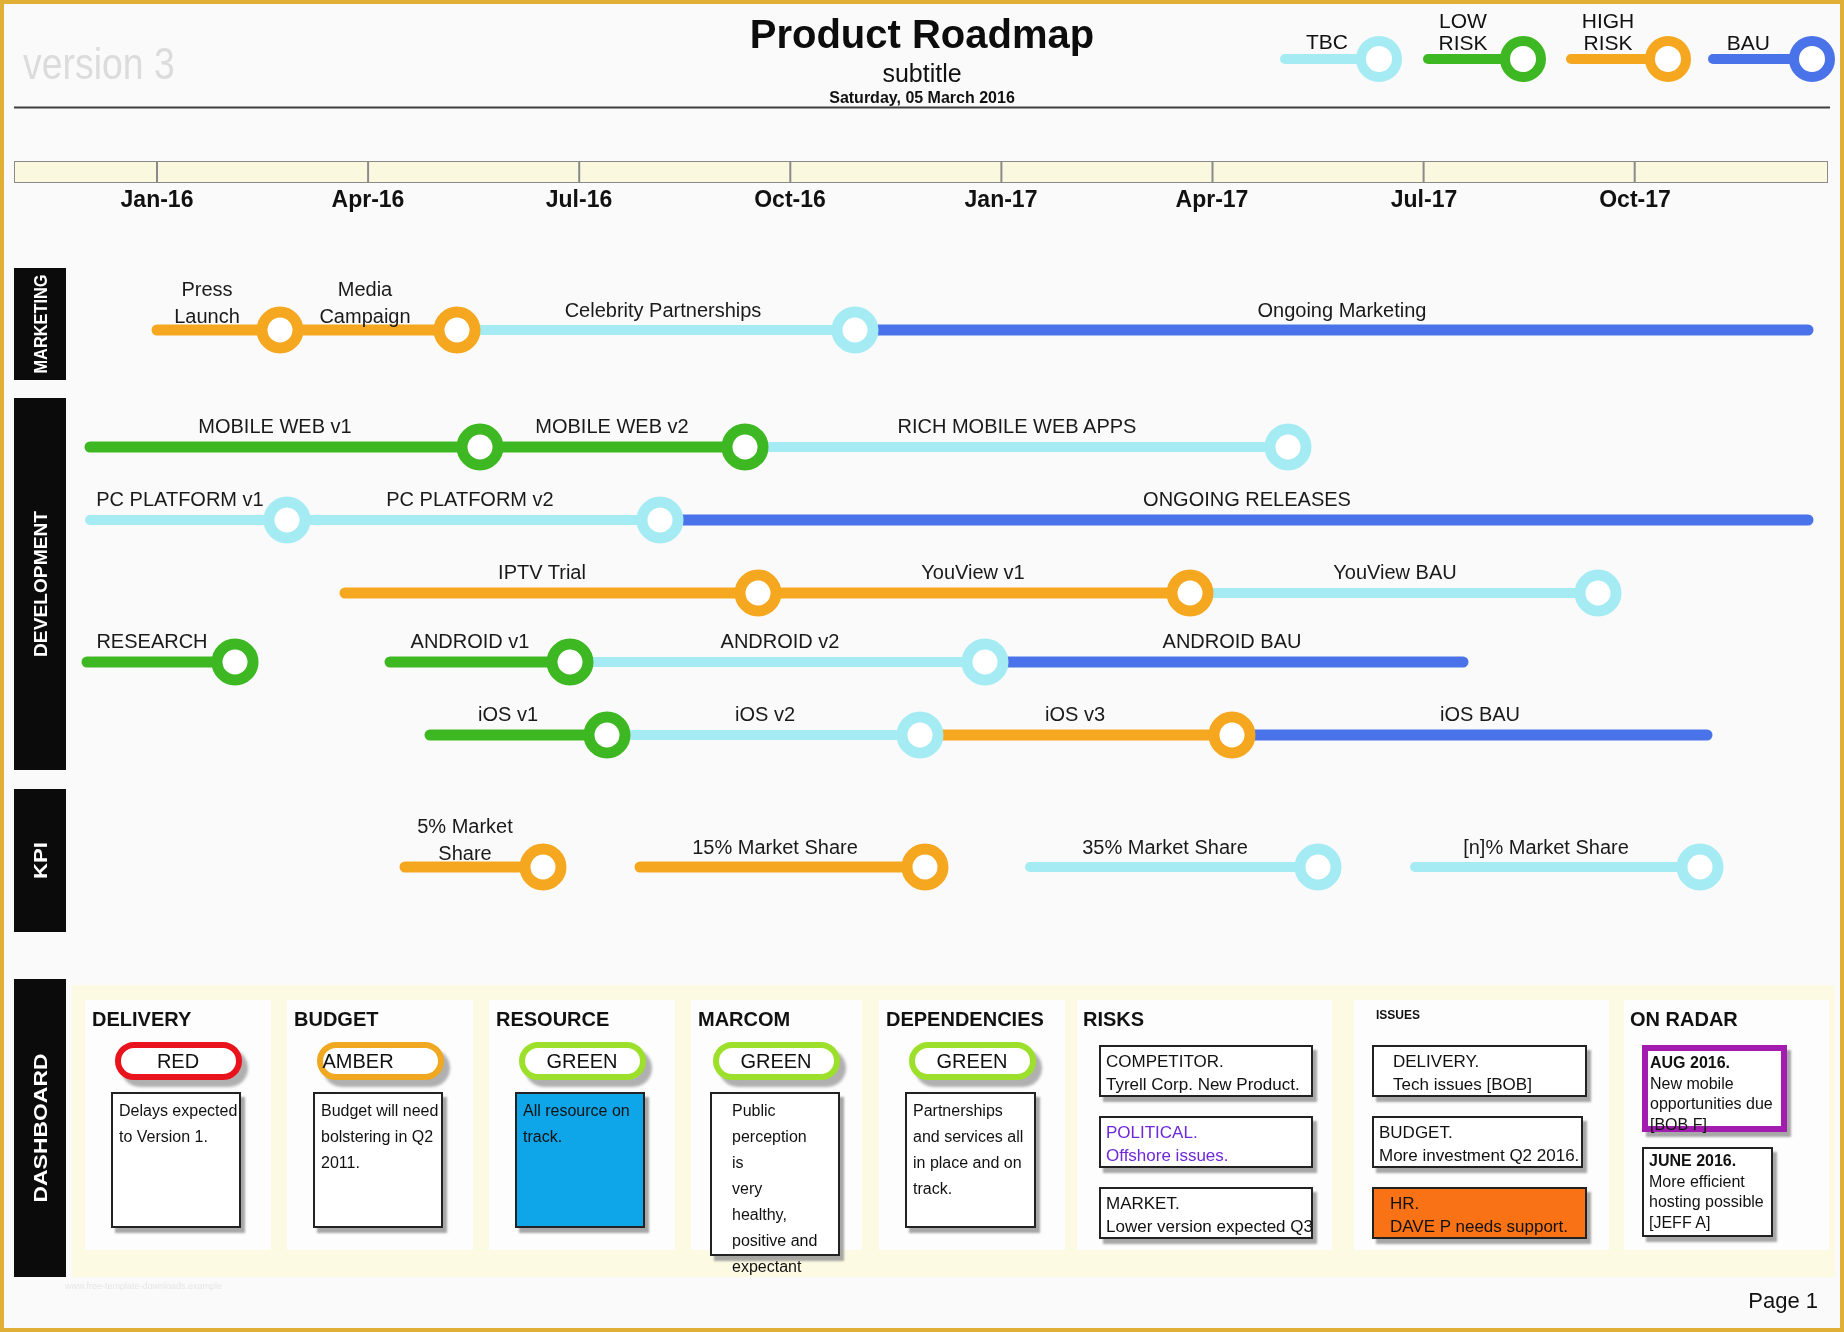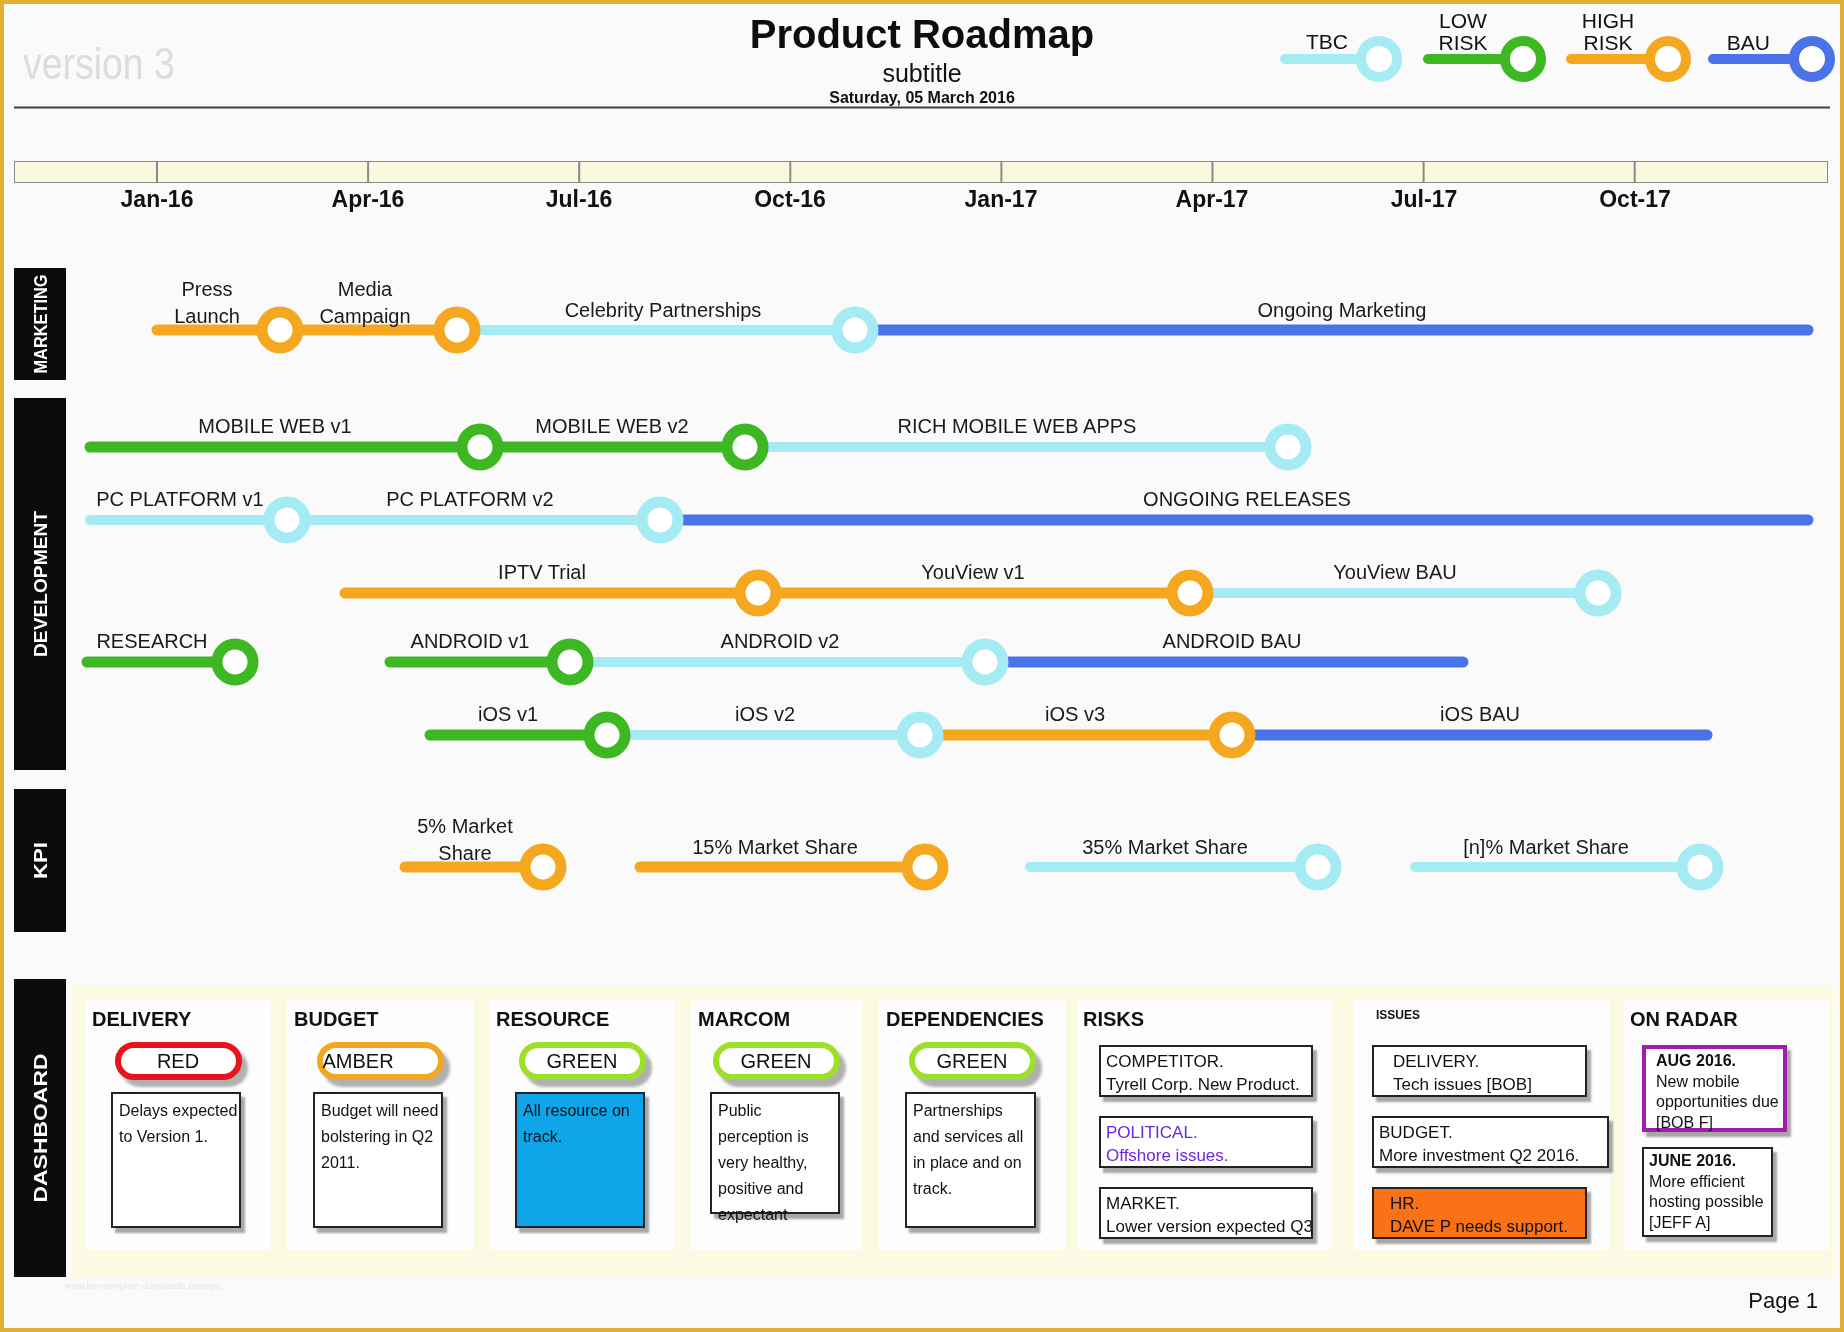--- a/index.html
+++ b/index.html
@@ -144,29 +144,29 @@
 <div style="position:absolute;left:114.5px;top:1042px;width:115px;height:26px;border:6px solid #e8131d;border-radius:19px;background:#fff;box-shadow:6px 7px 3px rgba(150,150,150,0.75);text-align:center;font-size:20px;line-height:26px;color:#111;">RED</div>
 <div style="position:absolute;left:111px;top:1092px;width:130px;height:136px;border:2px solid #222;background:#fff;box-shadow:4px 5px 2px rgba(145,145,145,0.8);box-sizing:border-box;padding:4px 6px;font-size:16px;line-height:26px;color:#111;"><span style="white-space:nowrap">Delays expected</span><br>to Version 1.</div>
 <div style="position:absolute;left:294px;top:1008px;font-size:20px;font-weight:bold;color:#111;">BUDGET</div>
 <div style="position:absolute;left:316.5px;top:1042px;width:115px;height:26px;border:6px solid #efa820;border-radius:19px;background:#fff;box-shadow:6px 7px 3px rgba(150,150,150,0.75);text-align:left;font-size:20px;line-height:26px;color:#111;">AMBER</div>
 <div style="position:absolute;left:313px;top:1092px;width:130px;height:136px;border:2px solid #222;background:#fff;box-shadow:4px 5px 2px rgba(145,145,145,0.8);box-sizing:border-box;padding:4px 6px;font-size:16px;line-height:26px;color:#111;"><span style="white-space:nowrap">Budget will need</span><br><span style="white-space:nowrap">bolstering in Q2</span><br>2011.</div>
 <div style="position:absolute;left:496px;top:1008px;font-size:20px;font-weight:bold;color:#111;">RESOURCE</div>
 <div style="position:absolute;left:518.5px;top:1042px;width:115px;height:26px;border:6px solid #9de02b;border-radius:19px;background:#fff;box-shadow:6px 7px 3px rgba(150,150,150,0.75);text-align:center;font-size:20px;line-height:26px;color:#111;">GREEN</div>
 <div style="position:absolute;left:515px;top:1092px;width:130px;height:136px;border:2px solid #222;background:#0ea5e9;box-shadow:4px 5px 2px rgba(145,145,145,0.8);box-sizing:border-box;padding:4px 6px;font-size:16px;line-height:26px;color:#111;"><span style="white-space:nowrap">All resource on</span><br>track.</div>
 <div style="position:absolute;left:698px;top:1008px;font-size:20px;font-weight:bold;color:#111;">MARCOM</div>
 <div style="position:absolute;left:712.5px;top:1042px;width:115px;height:26px;border:6px solid #9de02b;border-radius:19px;background:#fff;box-shadow:6px 7px 3px rgba(150,150,150,0.75);text-align:center;font-size:20px;line-height:26px;color:#111;">GREEN</div>
-<div style="position:absolute;left:710px;top:1092px;width:130px;height:122px;border:2px solid #222;background:#fff;box-shadow:4px 5px 2px rgba(145,145,145,0.8);box-sizing:border-box;padding:4px 6px;font-size:16px;line-height:26px;color:#111;">Public<br>perception is<br>very healthy,<br>positive and<br>expectant</div>
+<div style="position:absolute;left:710px;top:1092px;width:130px;height:164px;border:2px solid #222;background:#fff;box-shadow:4px 5px 2px rgba(145,145,145,0.8);box-sizing:border-box;padding:4px 20px;font-size:16px;line-height:26px;color:#111;">Public<br>perception is<br>very healthy,<br>positive and<br>expectant</div>
 <div style="position:absolute;left:886px;top:1008px;font-size:20px;font-weight:bold;color:#111;">DEPENDENCIES</div>
 <div style="position:absolute;left:908.5px;top:1042px;width:115px;height:26px;border:6px solid #9de02b;border-radius:19px;background:#fff;box-shadow:6px 7px 3px rgba(150,150,150,0.75);text-align:center;font-size:20px;line-height:26px;color:#111;">GREEN</div>
 <div style="position:absolute;left:905px;top:1092px;width:131px;height:136px;border:2px solid #222;background:#fff;box-shadow:4px 5px 2px rgba(145,145,145,0.8);box-sizing:border-box;padding:4px 6px;font-size:16px;line-height:26px;color:#111;">Partnerships<br><span style="white-space:nowrap">and services all</span><br><span style="white-space:nowrap">in place and on</span><br>track.</div>
 <div style="position:absolute;left:1083px;top:1008px;font-size:20px;font-weight:bold;color:#111;">RISKS</div>
 <div style="position:absolute;left:1099px;top:1045px;width:214px;height:52px;border:2px solid #222;background:#fff;box-shadow:4px 5px 2px rgba(145,145,145,0.8);box-sizing:border-box;padding:3px 5px;font-size:17px;line-height:23px;color:#111;">COMPETITOR.<br><span style="white-space:nowrap">Tyrell Corp. New Product.</span></div>
 <div style="position:absolute;left:1099px;top:1116px;width:214px;height:52px;border:2px solid #222;background:#fff;box-shadow:4px 5px 2px rgba(145,145,145,0.8);box-sizing:border-box;padding:3px 5px;font-size:17px;line-height:23px;color:#6d28d9;">POLITICAL.<br>Offshore issues.</div>
 <div style="position:absolute;left:1099px;top:1187px;width:214px;height:52px;border:2px solid #222;background:#fff;box-shadow:4px 5px 2px rgba(145,145,145,0.8);box-sizing:border-box;padding:3px 5px;font-size:17px;line-height:23px;color:#111;">MARKET.<br><span style="white-space:nowrap">Lower version expected Q3</span></div>
 <div style="position:absolute;left:1360px;top:1008px;font-size:12px;font-weight:bold;color:#111;margin-left:16px;">ISSUES</div>
 <div style="position:absolute;left:1372px;top:1045px;width:215px;height:52px;border:2px solid #222;background:#fff;box-shadow:4px 5px 2px rgba(145,145,145,0.8);box-sizing:border-box;padding:3px 19px;font-size:17px;line-height:23px;color:#111;">DELIVERY.<br>Tech issues [BOB]</div>
-<div style="position:absolute;left:1372px;top:1116px;width:237px;height:52px;border:2px solid #222;background:#fff;box-shadow:4px 5px 2px rgba(145,145,145,0.8);box-sizing:border-box;padding:3px 5px;font-size:17px;line-height:23px;color:#111;">BUDGET.<br><span style="white-space:nowrap">More investment Q2 2016.</span></div>
+<div style="position:absolute;left:1372px;top:1116px;width:211px;height:52px;border:2px solid #222;background:#fff;box-shadow:4px 5px 2px rgba(145,145,145,0.8);box-sizing:border-box;padding:3px 5px;font-size:17px;line-height:23px;color:#111;">BUDGET.<br><span style="white-space:nowrap">More investment Q2 2016.</span></div>
 <div style="position:absolute;left:1372px;top:1187px;width:215px;height:52px;border:2px solid #222;background:#f97316;box-shadow:4px 5px 2px rgba(145,145,145,0.8);box-sizing:border-box;padding:3px 16px;font-size:17px;line-height:23px;color:#111;">HR.<br>DAVE P needs support.</div>
 <div style="position:absolute;left:1630px;top:1008px;font-size:20px;font-weight:bold;color:#111;">ON RADAR</div>
-<div style="position:absolute;left:1642px;top:1045px;width:145px;height:87px;border:4px solid #a21caf;background:#fff;box-shadow:4px 5px 2px rgba(145,145,145,0.8);box-sizing:border-box;padding:2px 10px;font-size:16px;line-height:20.5px;color:#111;"><b>AUG 2016.</b><br>New mobile<br><span style="white-space:nowrap">opportunities due</span><br>[BOB F]</div>
+<div style="position:absolute;left:1642px;top:1045px;width:145px;height:87px;border:6px solid #a21caf;background:#fff;box-shadow:4px 5px 2px rgba(145,145,145,0.8);box-sizing:border-box;padding:2px 2px;font-size:16px;line-height:20.5px;color:#111;"><b>AUG 2016.</b><br>New mobile<br><span style="white-space:nowrap">opportunities due</span><br>[BOB F]</div>
 <div style="position:absolute;left:1642px;top:1147px;width:131px;height:90px;border:2px solid #222;background:#fff;box-shadow:4px 5px 2px rgba(145,145,145,0.8);box-sizing:border-box;padding:2px 5px;font-size:16px;line-height:20.5px;color:#111;"><b>JUNE 2016.</b><br>More efficient<br><span style="white-space:nowrap">hosting possible</span><br>[JEFF A]</div>
 <div style="position:absolute;left:65px;top:1281px;font-size:9px;color:#e6e6e6;">www.free-template-downloads.example</div>
 <div style="position:absolute;right:26px;top:1288px;font-size:22px;color:#111;">Page 1</div>
 
 </body></html>

